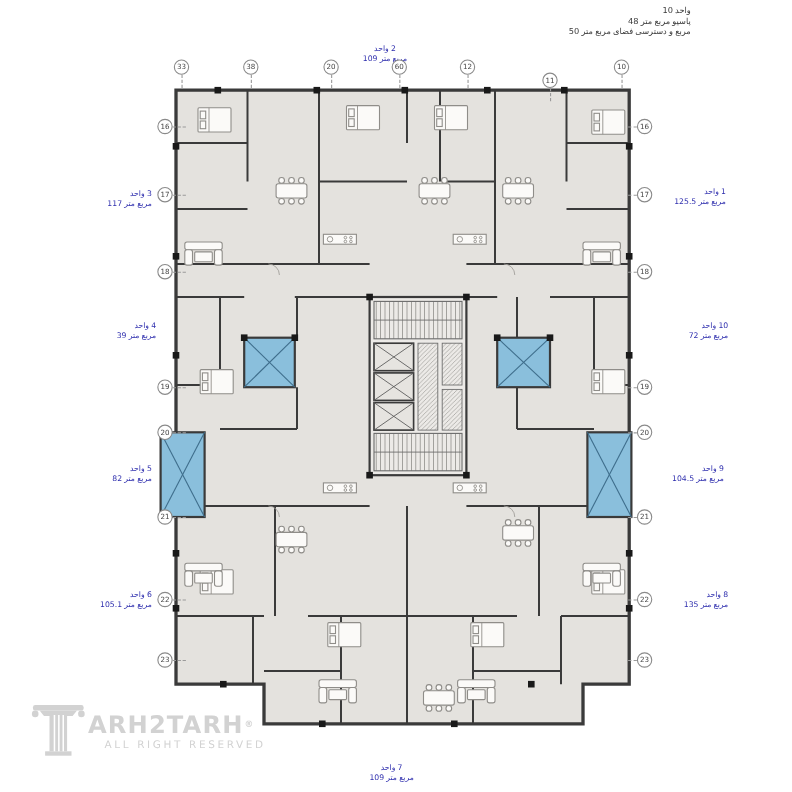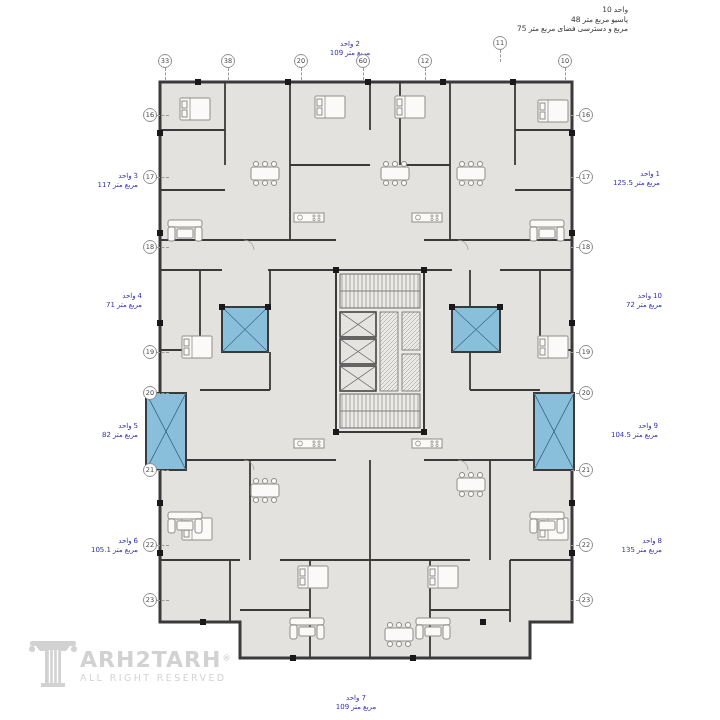--- a/index.html
+++ b/index.html
@@ -43,38 +43,38 @@
   .pier{fill:#191919;}
   .arc{fill:none;stroke:#a09e9a;stroke-width:.8;}
   
   .logo{position:absolute;left:28px;top:634px;display:flex;flex-direction:row;
         align-items:flex-start;color:var(--logo);}
   .logo svg{flex:0 0 auto;}
   .logo-text{display:flex;flex-direction:column;margin-left:2px;margin-top:14px;}
   .brand{font-size:22px;font-weight:bold;letter-spacing:1px;line-height:24px;
          display:flex;align-items:center;}
   .reg{font-size:8px;margin-left:1px;margin-top:-2px;}
-  .tagline{font-size:9.5px;letter-spacing:2.4px;line-height:12px;}
+  .tagline{font-size:9.5px;letter-spacing:2.4px;line-height:12px;margin-left:15px;}
 </style>
 </head>
 <body>
 
 <div class="annotation">
   <div class="fa-line end">
       <span dir="rtl">10</span>
       <span dir="rtl">واحد</span>
     </div>
   <div class="fa-line end">
       <span dir="rtl">48</span>
       <span dir="rtl">متر</span>
       <span dir="rtl">مربع</span>
       <span dir="rtl">پاسیو</span>
     </div>
   <div class="fa-line end">
-      <span dir="rtl">75</span>
+      <span dir="rtl">50</span>
       <span dir="rtl">متر</span>
       <span dir="rtl">مربع</span>
       <span dir="rtl">فضای</span>
       <span dir="rtl">دسترسی</span>
       <span dir="rtl">و</span>
       <span dir="rtl">مربع</span>
     </div>
 </div>
 
 <div class="plan-wrap">
@@ -244,21 +244,21 @@
   </div>
 <div class="bubble t" style="left:294px;top:54px">
     <span>20</span>
   </div>
 <div class="bubble t" style="left:356px;top:54px">
     <span>60</span>
   </div>
 <div class="bubble t" style="left:418px;top:54px">
     <span>12</span>
   </div>
-<div class="bubble t" style="left:493px;top:36px">
+<div class="bubble t" style="left:493px;top:66px">
     <span>11</span>
   </div>
 <div class="bubble t" style="left:558px;top:54px">
     <span>10</span>
   </div>
 
 <div class="bubble l" style="left:143px;top:108px">
     <span>16</span>
   </div>
 <div class="bubble l" style="left:143px;top:170px">
@@ -329,21 +329,21 @@
       <span dir="rtl">متر</span>
       <span dir="rtl">مربع</span>
     </div>
 </div>
 <div class="unit-label align-end" style="left:78px;top:292px;width:64px">
   <div class="fa-line end">
       <span dir="rtl">واحد</span>
       <span dir="rtl">4</span>
     </div>
   <div class="fa-line end">
-      <span dir="rtl">71</span>
+      <span dir="rtl">39</span>
       <span dir="rtl">متر</span>
       <span dir="rtl">مربع</span>
     </div>
 </div>
 <div class="unit-label align-end" style="left:74px;top:422px;width:64px">
   <div class="fa-line end">
       <span dir="rtl">واحد</span>
       <span dir="rtl">5</span>
     </div>
   <div class="fa-line end">

